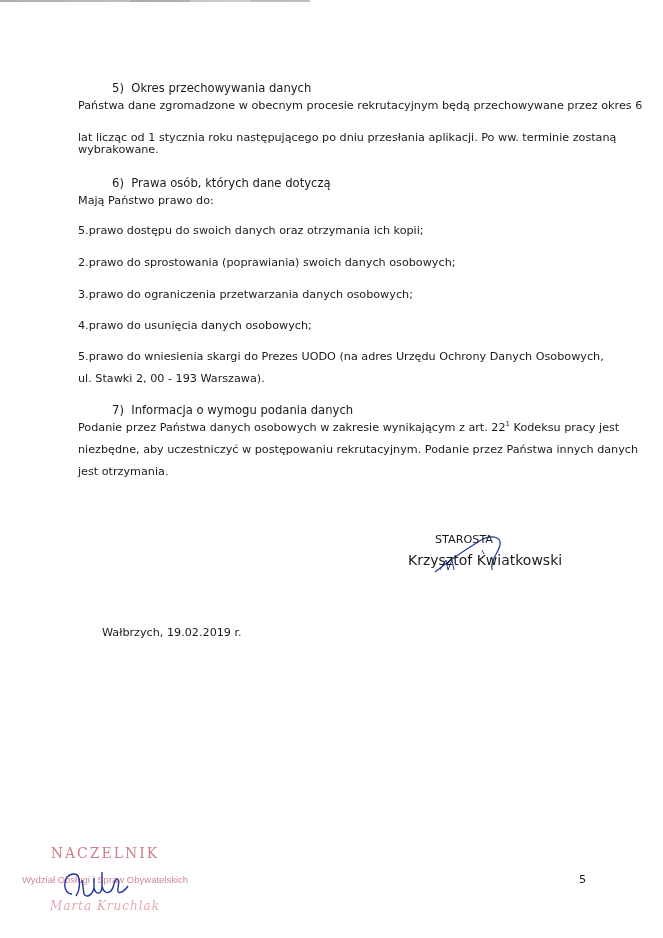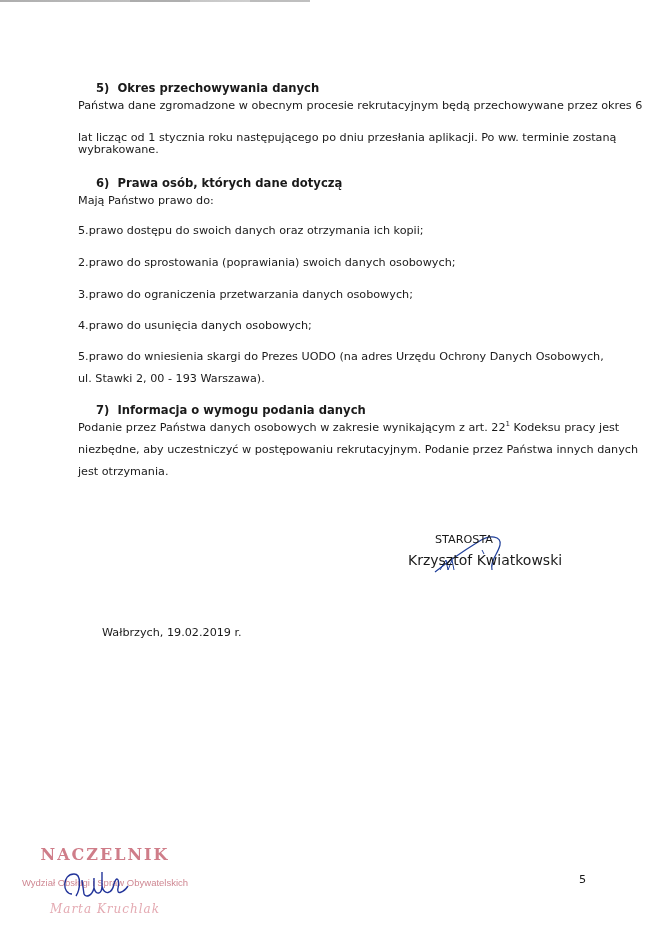--- a/index.html
+++ b/index.html
@@ -3,29 +3,29 @@
 <meta charset="utf-8">
 <style>
   html, body { margin: 0; padding: 0; background: #ffffff; }
   body { width: 663px; height: 938px; position: relative; overflow: hidden;
          font-family: "DejaVu Sans", sans-serif; color: #1a1a1a; }
   .top-scan { position: absolute; left: 0; top: 0; width: 310px; height: 2px; background: linear-gradient(90deg,#777,#bbb); opacity: .6; }
   .top-scan2 { position: absolute; left: 130px; top: 0; width: 60px; height: 2px; background: #999; opacity: .5; }
   .top-scan3 { position: absolute; left: 250px; top: 0; width: 60px; height: 2px; background: #aaa; opacity: .5; }
   .line { position: absolute; left: 78px; width: 510px; font-size: 11.2px; line-height: 14px; white-space: nowrap; }
   .justify { text-align: justify; text-align-last: justify; }
-  .heading { position: absolute; left: 96px; font-weight: bold; font-size: 11.6px; line-height: 14px; white-space: nowrap; text-align: right; }
+  .heading { position: absolute; left: 112px; font-weight: normal; font-size: 11.6px; line-height: 14px; white-space: nowrap; text-align: right; }
   sup { font-size: 7px; vertical-align: 5px; line-height: 0; }
   .starosta { position: absolute; left: 435px; top: 533px; font-size: 11.2px; }
   .starosta-name { position: absolute; left: 408px; top: 552px; font-size: 14px; }
   .sig { position: absolute; left: 430px; top: 530px; }
   .date { position: absolute; left: 78px; top: 626px; font-size: 11.2px; margin-left: 24px; }
   .page-num { position: absolute; left: 579px; top: 873px; font-size: 11.2px; }
   .stamp { position: absolute; left: 20px; top: 845px; width: 170px; text-align: center; color: #d08a94; font-family: "DejaVu Serif", serif; }
-  .stamp-title { font-size: 16px; letter-spacing: 2px; font-weight: bold; color: #cf7d89; }
+  .stamp-title { font-size: 14px; letter-spacing: 2px; font-weight: normal; color: #cf7d89; }
   .stamp-unit { font-size: 9.5px; font-family: "Liberation Sans", sans-serif; color: #cf8893; margin-top: 13px; }
   .stamp-name { font-size: 12px; font-style: italic; color: #e4aab2; margin-top: 14px; letter-spacing: 1px; }
   .stamp-sig { position: absolute; left: 58px; top: 866px; }
 </style>
 </head>
 <body>
 
 <div class="top-scan"></div>
 <div class="top-scan2"></div>
 <div class="top-scan3"></div>

